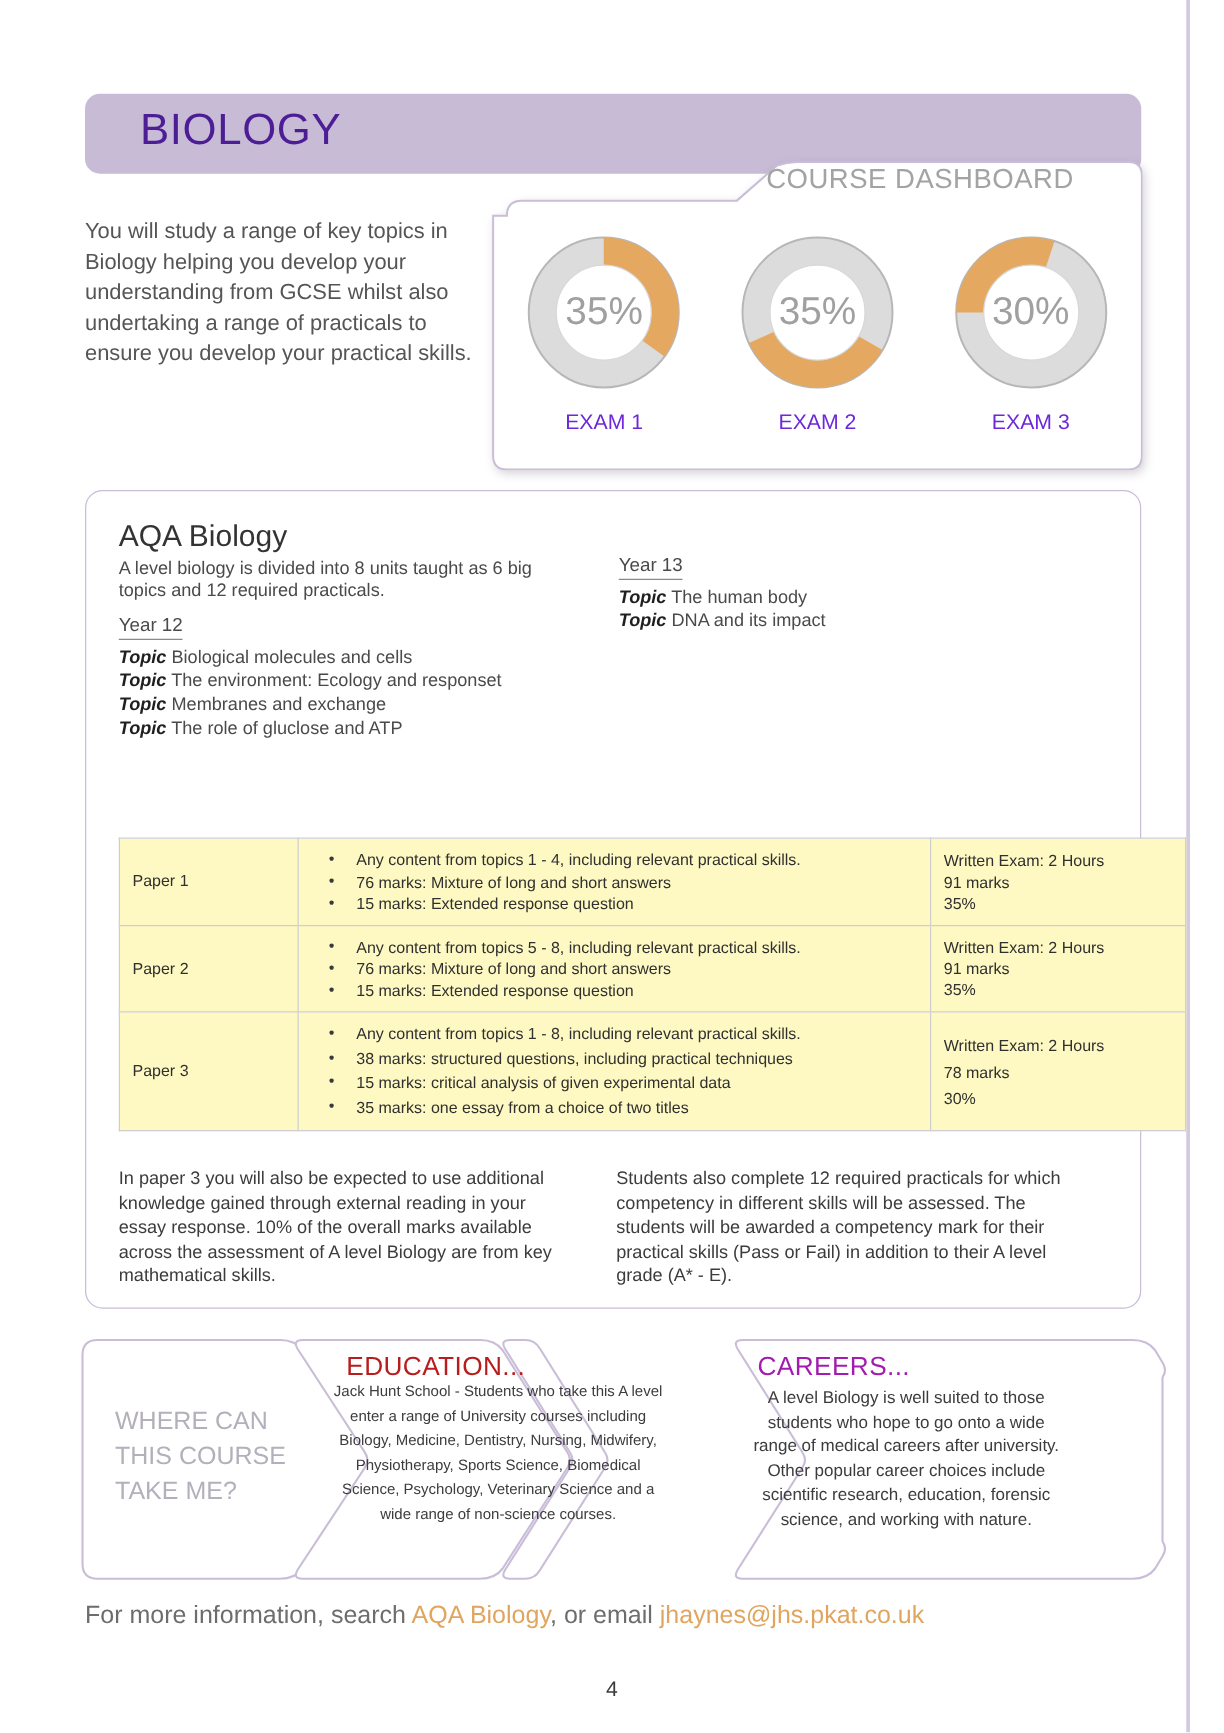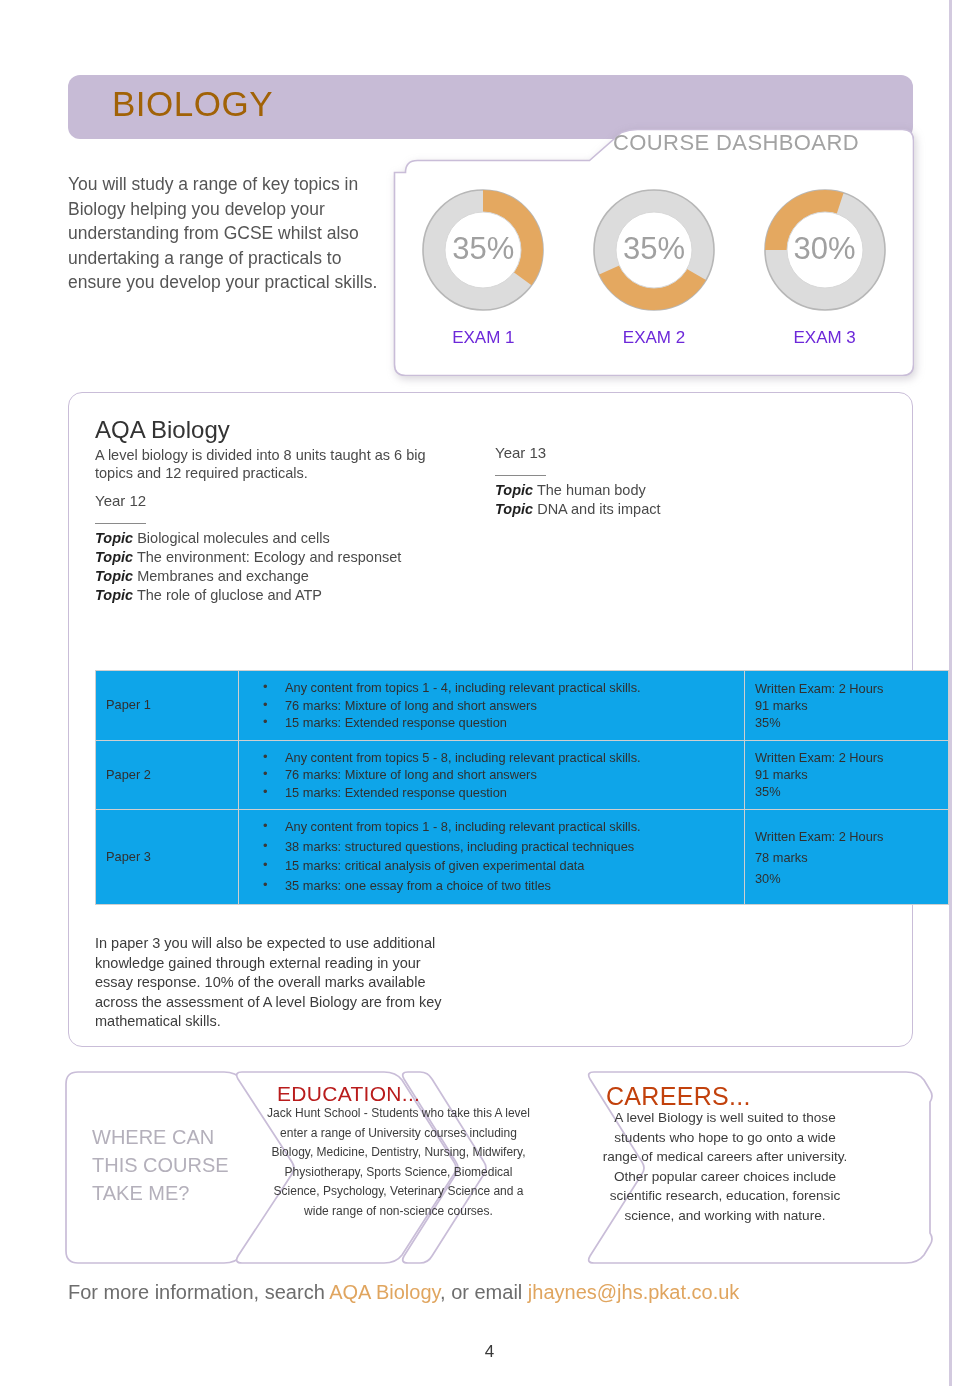--- a/index.html
+++ b/index.html
@@ -19,21 +19,21 @@
     background:#d3cadf;
   }
 
   
   .header-bar{
     position:absolute; left:68px; top:75px; width:845px; height:64px;
     background:#c7bbd6; border-radius:12px;
   }
   .header-title{
     position:absolute; left:112px; top:84px;
-    font-size:35px; letter-spacing:.5px; color:#a16207; font-weight:400;
+    font-size:35px; letter-spacing:.5px; color:#4c1d95; font-weight:400;
   }
 
   
   .dash-wrap{position:absolute; left:393px; top:128px; width:521px; height:248px;}
   .dash-shape{
     position:absolute; inset:0;
     filter:drop-shadow(2px 3px 4px rgba(120,110,130,.30));
   }
   .dash-label{
     position:absolute; left:613px; top:130px;
@@ -70,32 +70,32 @@
   }
   .card-sub{
     position:absolute; left:95px; top:446px; width:345px;
     font-size:14.5px; line-height:18px; color:#4a4a4a;
   }
 
   .yr-col-l{position:absolute; left:95px; top:492px; width:380px;}
   .yr-col-r{position:absolute; left:495px; top:444px; width:330px;}
   .yr-head{
     font-size:15px; color:#4a4a4a; display:inline-block;
-    border-bottom:1.3px solid #8a8a8a; padding-bottom:14px; margin-bottom:5px;
+    border-bottom:1.3px solid #8a8a8a; padding-bottom:2px; margin-bottom:5px;
   }
   .topic-line{font-size:14.5px; line-height:19px; color:#4a4a4a;}
   .topic-line b{color:#1f1f1f;font-style:italic;}
 
   
   .tbl{
     position:absolute; left:95px; top:670px; width:790px;
     border-collapse:collapse; table-layout:fixed;
   }
   .tbl td{
-    border:1px solid #cfcfcf; background:#0ea5e9;
+    border:1px solid #cfcfcf; background:#fef9c3;
     vertical-align:middle; padding:8px 10px;
     font-size:12.8px; color:#303030; line-height:16.5px;
   }
   .c-paper{width:122px; font-size:14.5px; padding-left:14px;}
   .c-body{width:485px; padding-left:16px;}
   .c-meta{width:183px; vertical-align:middle;margin-left:16px;}
   .c-body ul{margin:0; padding:0; list-style:none;}
   .c-body li{position:relative; padding-left:36px; line-height:17.5px;}
   .c-body li:before{
     content:"•"; position:absolute; left:14px; top:-1px; color:#3a3a3a; font-size:13px;
@@ -124,21 +124,21 @@
   .chev-edu-h{
     position:absolute; left:277px; top:1082px;
     font-size:21px; color:#b91c1c; letter-spacing:.3px;
   }
   .chev-edu-b{
     position:absolute; left:266px; top:1104px; width:265px;
     font-size:12px; line-height:19.5px; color:#3c3c3c; text-align:center;
   }
   .chev-car-h{
     position:absolute; left:606px; top:1082px;
-    font-size:25px; color:#c2410c; letter-spacing:.3px;
+    font-size:21px; color:#a21caf; letter-spacing:.3px;
   }
   .chev-car-b{
     position:absolute; left:600px; top:1108px; width:250px;
     font-size:13.6px; line-height:19.5px; color:#3c3c3c; text-align:center;
   }
 
   
   .footer{
     position:absolute; left:68px; top:1281px;
     font-size:20px; color:#6d6d6d;
@@ -275,20 +275,21 @@
           <td class="c-meta">
             <span class="meta-line">Written Exam: 2 Hours</span>
             <span class="meta-line">78 marks</span>
             <span class="meta-line">30%</span>
           </td>
         </tr>
       </tbody>
   </table>
 
   <div class="note-l">In paper 3 you will also be expected to use additional knowledge gained through external reading in your essay response. 10% of the overall marks available across the assessment of A level Biology are from key mathematical skills.</div>
+  <div class="note-r">Students also complete 12 required practicals for which competency in different skills will be assessed. The students will be awarded a competency mark for their practical skills (Pass or Fail) in addition to their A level grade (A* - E).</div>
 
   <div class="chev-row">
     <svg class="chev-svg" width="870" height="195" viewBox="0 0 870 195">
 
       <path d="M 14 2 L 160 2 Q 172 2 178 10 L 228 92 Q 232 98 228 104 L 178 185 Q 172 193 160 193 L 14 193 Q 2 193 2 181 L 2 14 Q 2 2 14 2 Z" fill="#ffffff" stroke="#c9bdd8" stroke-width="1.7"></path>
 
       <path d="M 178 2 L 320 2 Q 332 2 338 10 L 390 92 Q 394 98 390 104 L 338 185 Q 332 193 320 193 L 178 193 Q 170 193 174 186 L 228 104 Q 232 98 228 92 L 174 9 Q 170 2 178 2 Z" fill="#ffffff" stroke="#c9bdd8" stroke-width="1.7"></path>
 
       <path d="M 344 2 L 356 2 Q 364 2 368 9 L 420 92 Q 424 98 420 104 L 368 186 Q 364 193 356 193 L 344 193 Q 336 193 340 186 L 392 104 Q 396 98 392 92 L 340 9 Q 336 2 344 2 Z" fill="#ffffff" stroke="#c9bdd8" stroke-width="1.7"></path>
 

